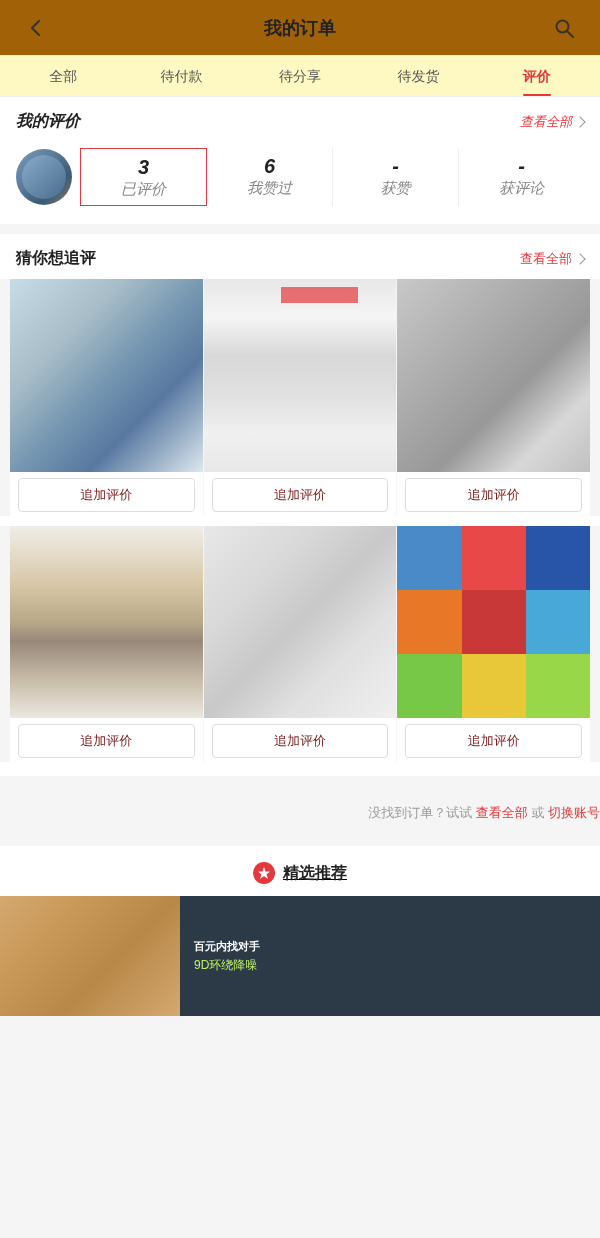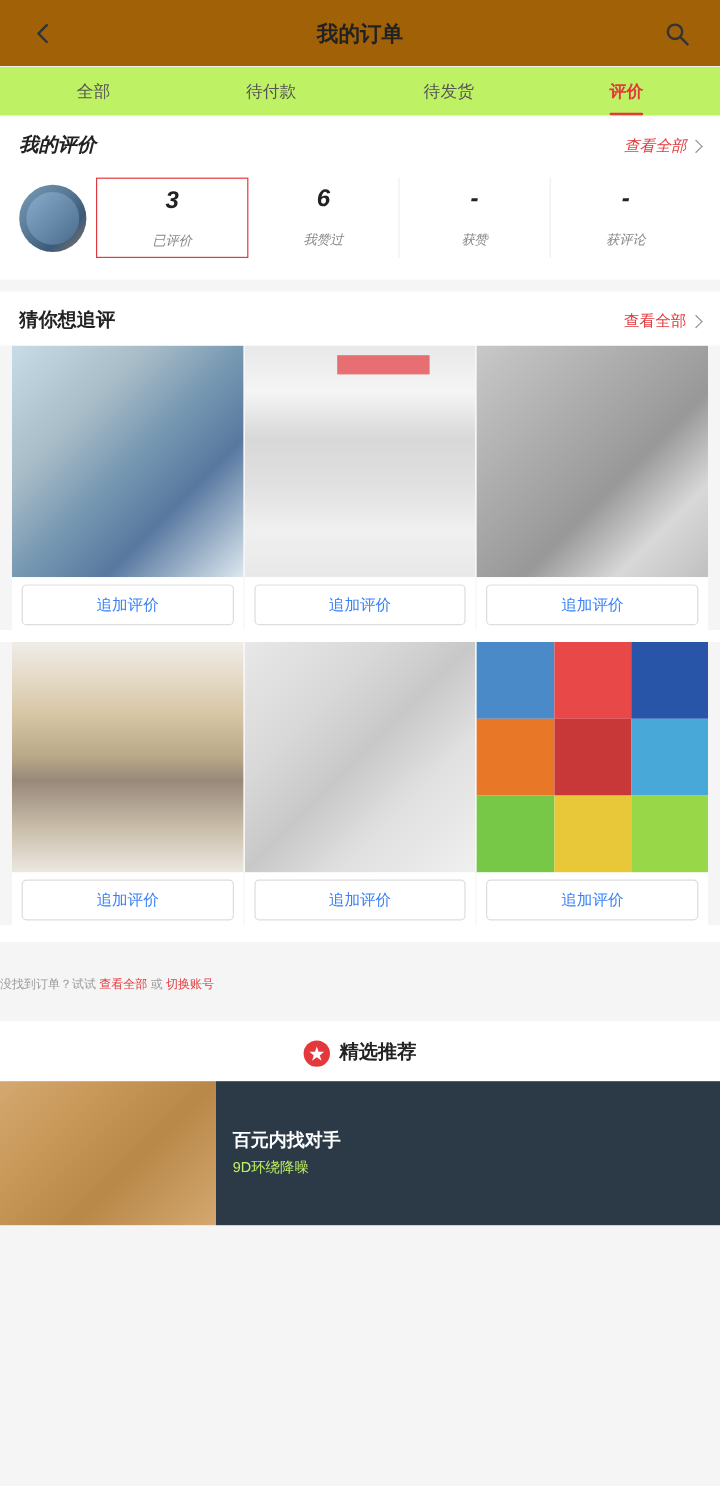--- a/index.html
+++ b/index.html
@@ -32,21 +32,21 @@
       width: 36px;
       height: 36px;
       display: flex;
       align-items: center;
       justify-content: center;
       cursor: pointer;
     }
 
     
     .tabs {
-      background: #bef264;
+      background: #fef9c3;
       display: flex;
       border-bottom: 1px solid #eee;
       padding: 0 4px;
     }
     .tab-item {
       flex: 1;
       text-align: center;
       padding: 12px 0 10px;
       font-size: 14px;
       color: #555;
@@ -136,24 +136,24 @@
       border: 1.5px solid #e4393c;
     }
     .stat-num {
       font-size: 20px;
       font-weight: 600;
       color: #222;
       display: block;
       line-height: 1.2;
     }
     .stat-label {
-      font-size: 11px;
+      font-size: 15px;
       color: #888;
       display: block;
-      margin-top: 14px;
+      margin-top: 1px;
     }
 
     
     .guess-section {
       background: #fff;
       margin-bottom: 10px;
       padding-bottom: 14px;
     }
     .products-grid {
       display: grid;
@@ -203,45 +203,46 @@
     .img-6-cell-9 { background: #98d848; }
 
     .add-review-btn {
       margin: 6px 8px 4px;
       width: calc(100% - 16px);
       padding: 7px 0;
       border: 1px solid #ddd;
       background: #fff;
       border-radius: 4px;
       font-size: 13px;
-      color: #3b82f6;
+      color: #7f1d1d;
       cursor: pointer;
       text-align: center;
     }
 
     
     .footer-note {
       background: #f5f5f5;
       padding: 18px 0 14px;
-      text-align: left;
-      font-size: 10px;
+      text-align: right;
+      font-size: 13px;
       color: #999;
     }
     .footer-note a { color: #e4393c; text-decoration: none; }
 
     
     .featured-section {
       background: #fff;
       margin-top: 10px;
     }
     .featured-header {
       display: flex;
-      align-items: flex-start;
+      align-items: flex-end;
       justify-content: center;
       padding: 16px 0 12px;
+      text-decoration: underline;
     }
     .featured-icon {
       width: 22px;
       height: 22px;
       border-radius: 50%;
       background: #e4393c;
       display: flex;
       align-items: center;
       justify-content: center;
       margin-right: 8px;
@@ -264,21 +265,21 @@
     }
     .featured-right {
       flex: 1;
       padding: 12px 14px;
       background: #2c3a48;
       display: flex;
       flex-direction: column;
       justify-content: center;
     }
     .featured-right-title {
-      font-size: 15px;
+      font-size: 11px;
       font-weight: 700;
       color: #fff;
       line-height: 1.3;
     }
     .featured-right-sub {
       font-size: 12px;
       color: #bef264;
       margin-top: 4px;
     }
 
@@ -308,20 +309,21 @@
     <svg width="22" height="22" viewBox="0 0 22 22" fill="none">
       <circle cx="9.5" cy="9.5" r="6" stroke="#333" stroke-width="2"></circle>
       <line x1="14" y1="14" x2="20" y2="20" stroke="#333" stroke-width="2" stroke-linecap="round"></line>
     </svg>
   </div>
 </div>
 
 <div class="tabs">
   <div class="tab-item">全部</div>
   <div class="tab-item">待付款</div>
+  <div class="tab-item">待分享</div>
   <div class="tab-item">待发货</div>
   <div class="tab-item active">评价</div>
 </div>
 
 <div class="section">
   <div class="section-header">
     <span class="section-title">我的评价</span>
     <div class="section-link">
       <span>查看全部</span>
       <span class="chevron-right"></span>

